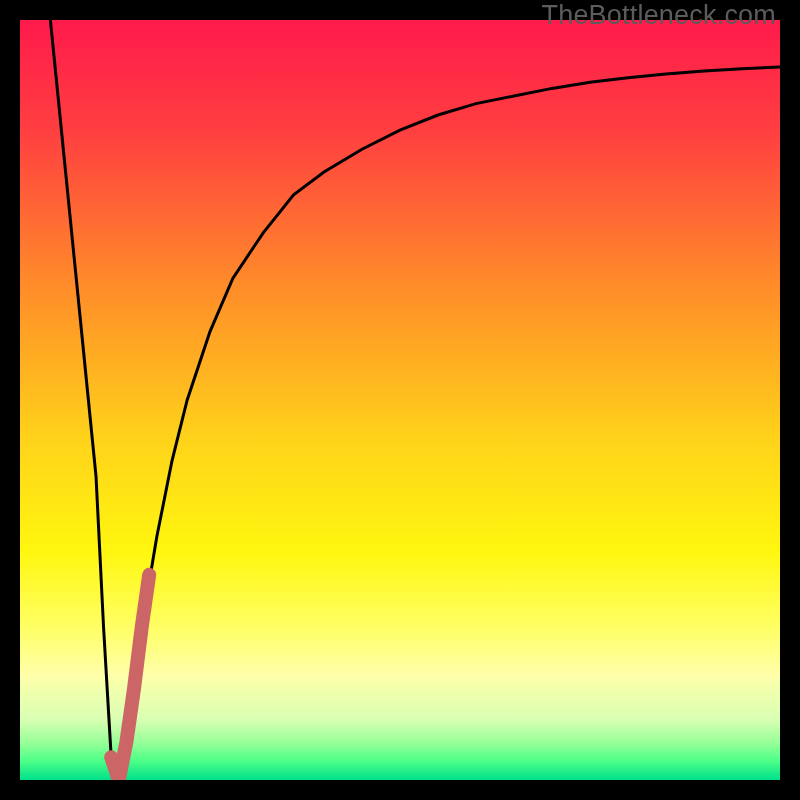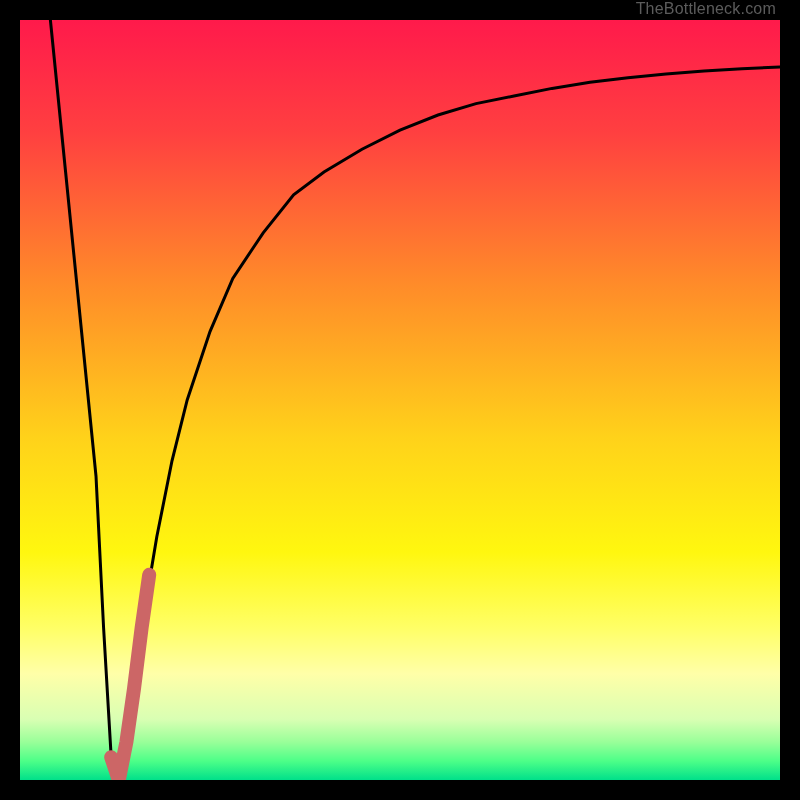--- a/index.html
+++ b/index.html
@@ -29,21 +29,21 @@
     position: absolute;
     left: 0; top: 0;
     width: 760px;
     height: 760px;
   }
   .watermark {
     position: absolute;
     top: 0;
     right: 24px;
     color: #5c5c5c;
-    font-size: 16px;
+    font-size: 27px;
     font-weight: 500;
     letter-spacing: 0.2px;
     user-select: none;
   }
 </style>
 </head>
 <body>
 
 <div class="frame">
   <div class="plot-area">

